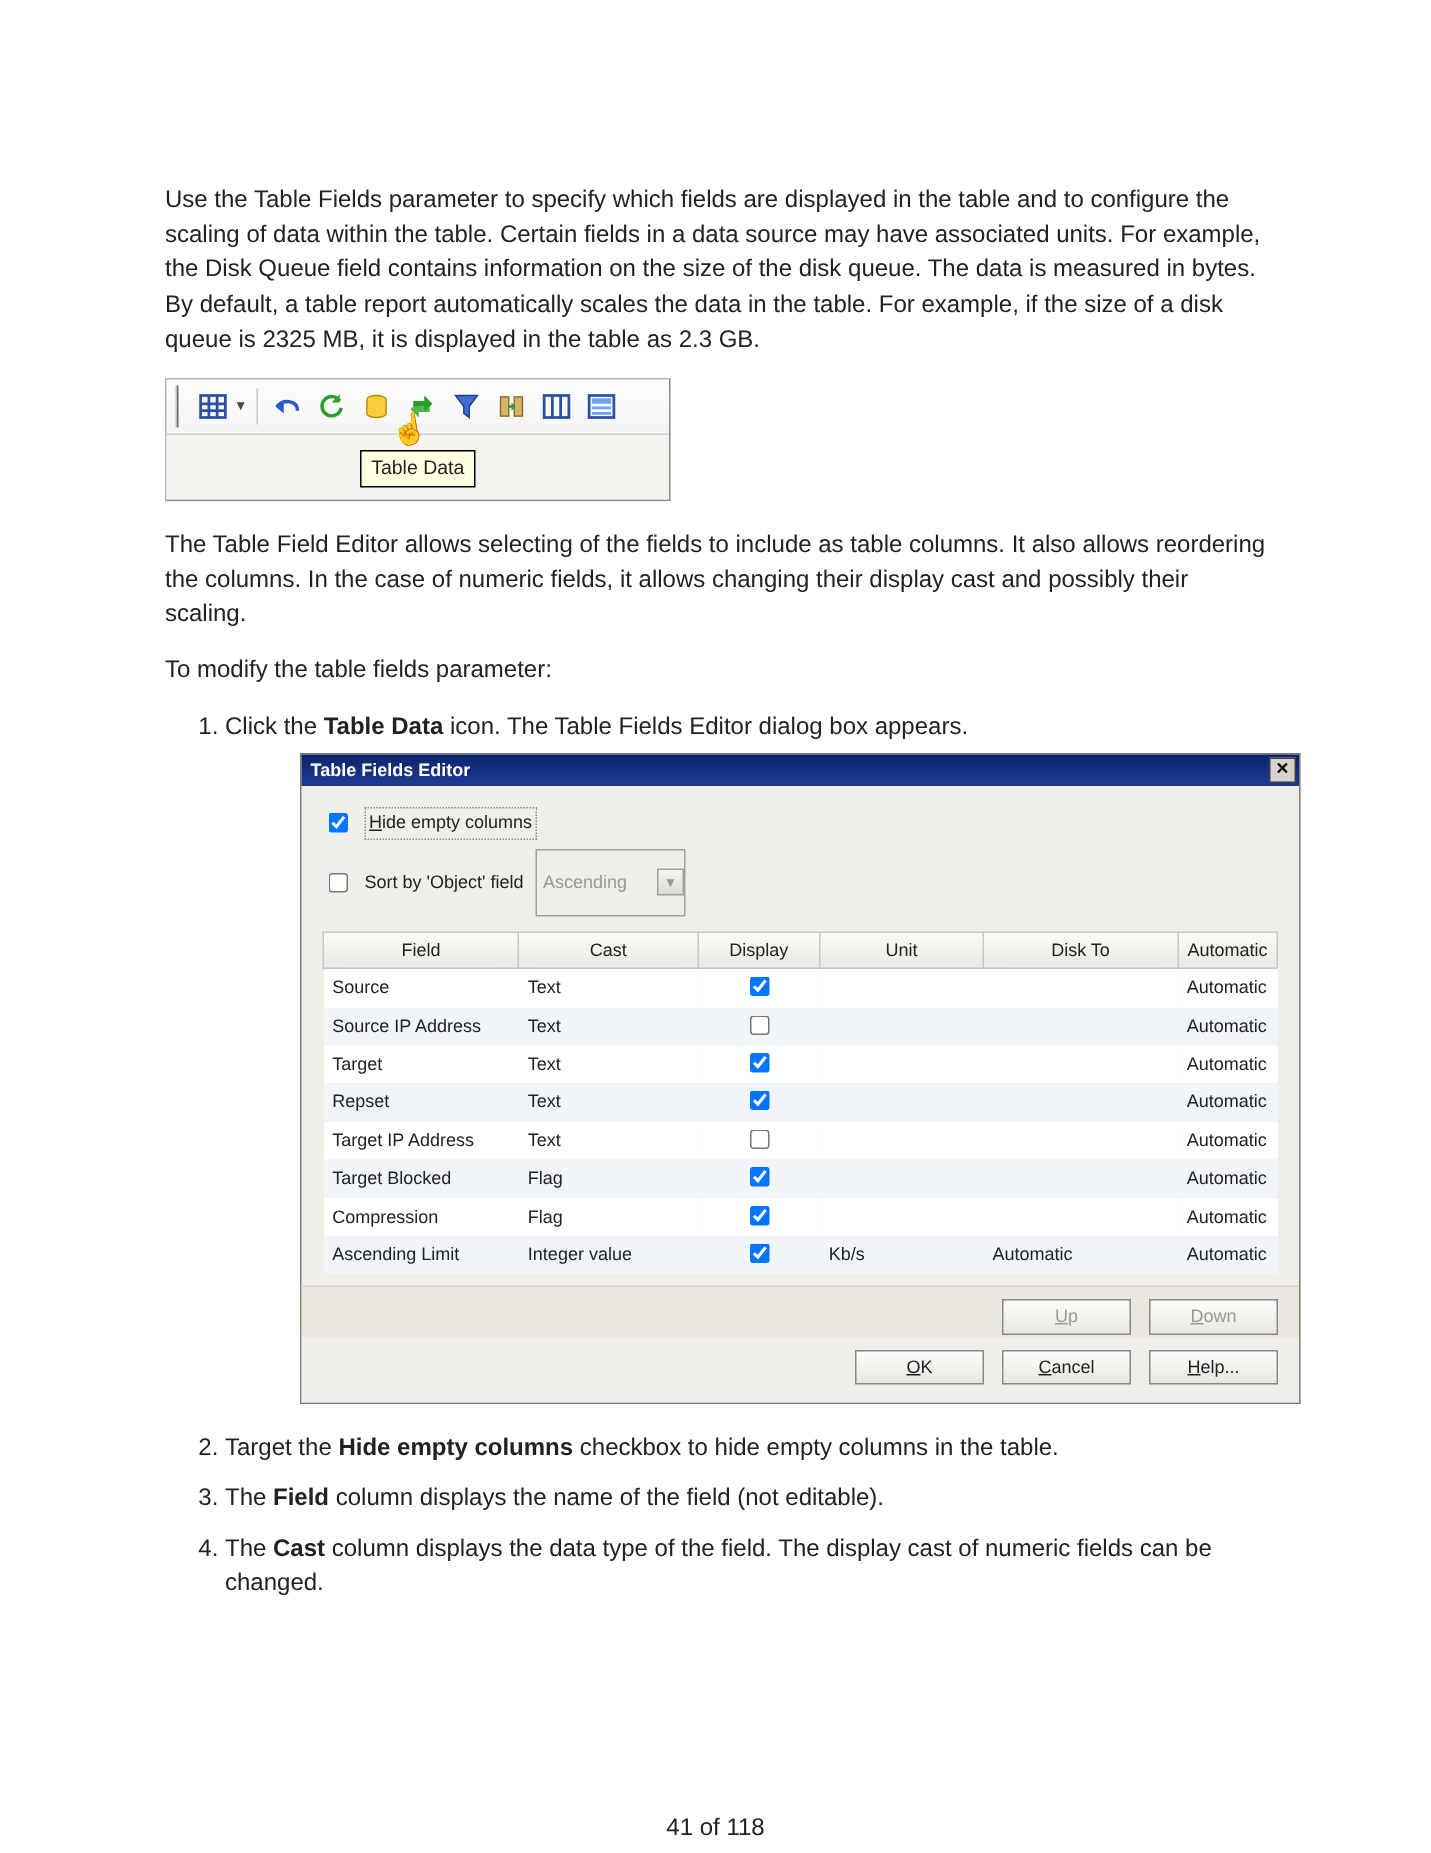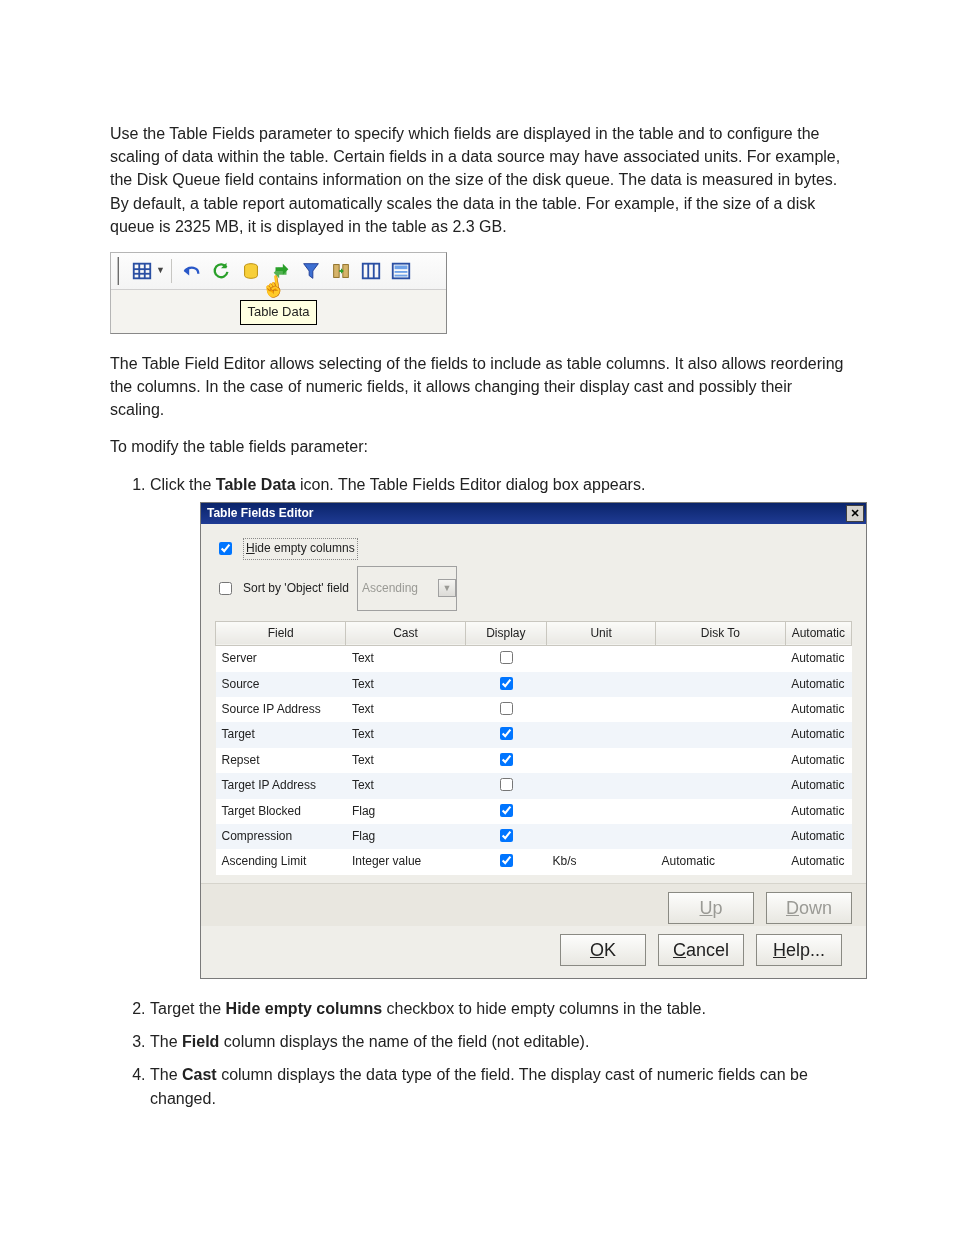--- a/index.html
+++ b/index.html
@@ -148,29 +148,29 @@
   .chk-disp { width:13px;height:13px; }
 
   .dlg-btnbar {
     display:flex; justify-content:flex-end; gap:12px;
     padding: 8px 14px 2px 14px;
     background:#e9e7e0;
     border-top:1px solid #d6d4cc;
   }
   .dlg-footer {
     display:flex; justify-content:flex-end; gap:12px;
-    padding: 8px 24px 12px 14px;
+    padding: 8px 14px 12px 14px;
     background:#efeee9;
   }
   .win-btn {
     min-width:64px;
     padding: 2px 10px;
     border:1px solid #8a8a83;
     background:linear-gradient(#fdfdfc,#e8e7e1);
-    font-size:18px;
+    font-size:12px;
     color:#222;
     text-align:center;
     cursor:default;
   }
   .win-btn.disabled { color:#9a9a95; }
 
   .page-num { text-align:center; margin-top:140px; font-size:16px;}
 </style>
 </head>
 <body>
@@ -291,28 +291,20 @@
                 <th class="col-field">Field</th>
                 <th class="col-cast">Cast</th>
                 <th class="col-display">Display</th>
                 <th class="col-unit">Unit</th>
                 <th class="col-scale">Disk To</th>
                 <th class="col-align">Automatic</th>
               </tr>
             </thead>
             <tbody id="fields-tbody">
                 <tr>
-                  <td class="col-field">Server</td>
-                  <td class="col-cast">Text</td>
-                  <td class="col-display"><input class="chk-disp" type="checkbox" style=""></td>
-                  <td class="col-unit"></td>
-                  <td class="col-scale"></td>
-                  <td class="col-align">Automatic</td>
-                </tr>
-                <tr>
                   <td class="col-field">Source</td>
                   <td class="col-cast">Text</td>
                   <td class="col-display"><input class="chk-disp" type="checkbox" checked="" style=""></td>
                   <td class="col-unit"></td>
                   <td class="col-scale"></td>
                   <td class="col-align">Automatic</td>
                 </tr>
                 <tr>
                   <td class="col-field">Source IP Address</td>
                   <td class="col-cast">Text</td>

